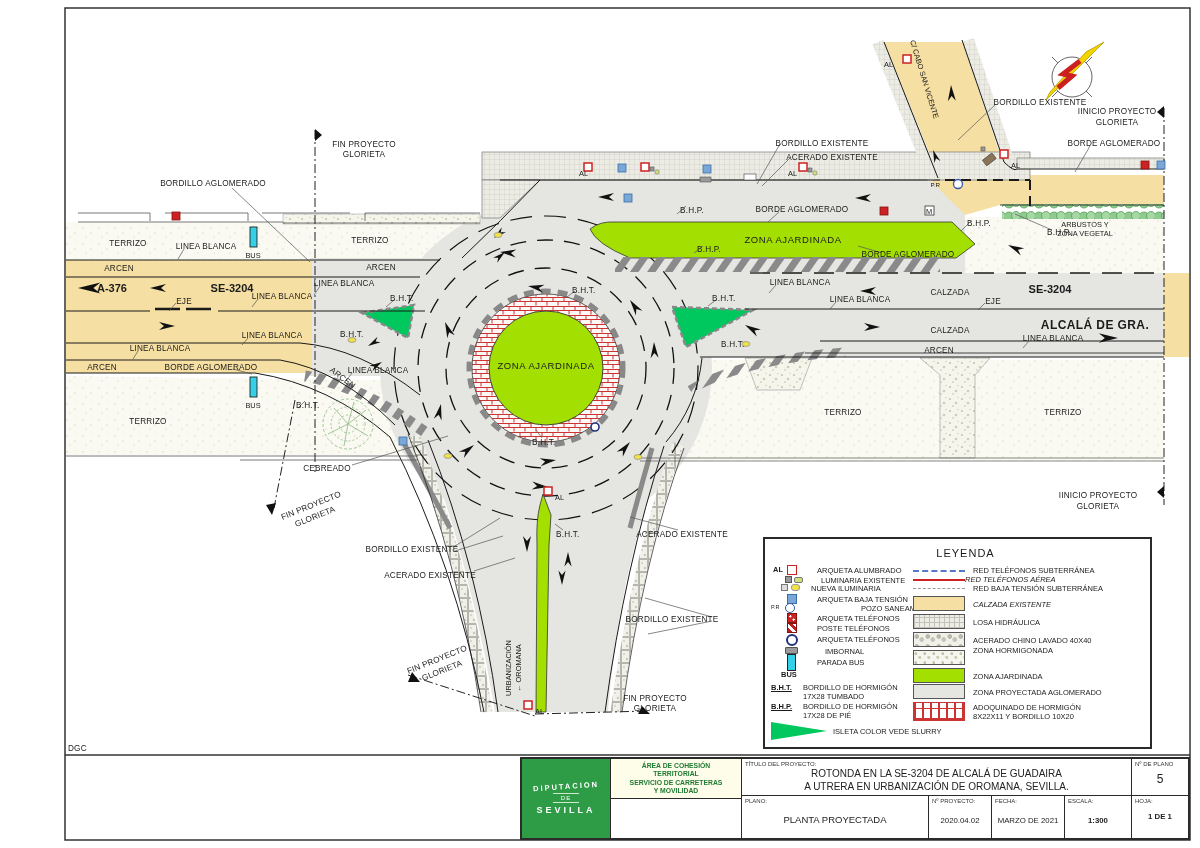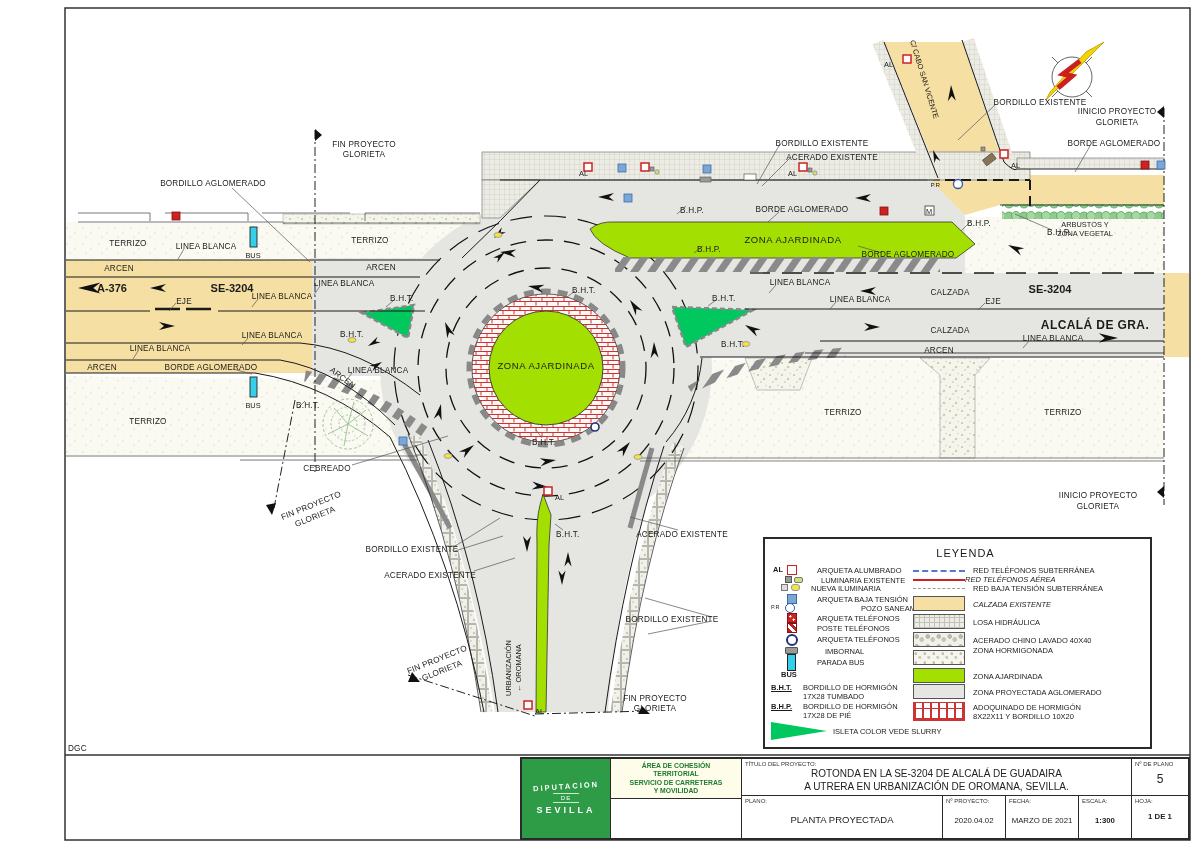--- a/index.html
+++ b/index.html
@@ -72,21 +72,21 @@
   .plan-sq{display:inline-block;width:7px;height:7px;background:#2E9B47;border:1px solid #1A5E2B;margin-right:3px;vertical-align:middle;}
   .plan-l2{font-size:17px;font-weight:bold;color:#1A5E2B;letter-spacing:1px;line-height:1;}
   #tblock .col-main{flex:1;display:flex;flex-direction:column;}
   .row-tit{height:36px;border-bottom:1.5px solid #2a2a2a;position:relative;}
   .cell-lab{position:absolute;left:3px;top:2px;font-size:6px;color:#333;}
   .tit-lines{position:absolute;left:0;right:0;top:8px;text-align:center;font-size:10px;line-height:1.3;}
   .row-bot{flex:1;display:flex;}
   .c-plano{flex:1;position:relative;}
   .c-small{width:62px;border-left:1.5px solid #2a2a2a;position:relative;}
   .c-small2{width:72px;border-left:1.5px solid #2a2a2a;position:relative;}
-  .c-small3{width:52px;border-left:1.5px solid #2a2a2a;position:relative;}
+  .c-small3{width:52px;border-left:1.5px solid #2a2a2a;position:relative;padding-left:14px;}
   .c-val{position:absolute;left:0;right:0;top:18px;text-align:center;font-size:9.5px;}
   .c-val-s{position:absolute;left:0;right:0;top:20px;text-align:center;font-size:7.8px;}
   #tblock .col-num{width:56px;border-left:1.5px solid #2a2a2a;display:flex;flex-direction:column;}
   .num-top{height:36px;border-bottom:1.5px solid #2a2a2a;position:relative;}
   .num-val{position:absolute;left:0;right:0;top:13px;text-align:center;font-size:12px;}
   .num-bot{flex:1;position:relative;}
 </style>
 </head>
 <body>
 

